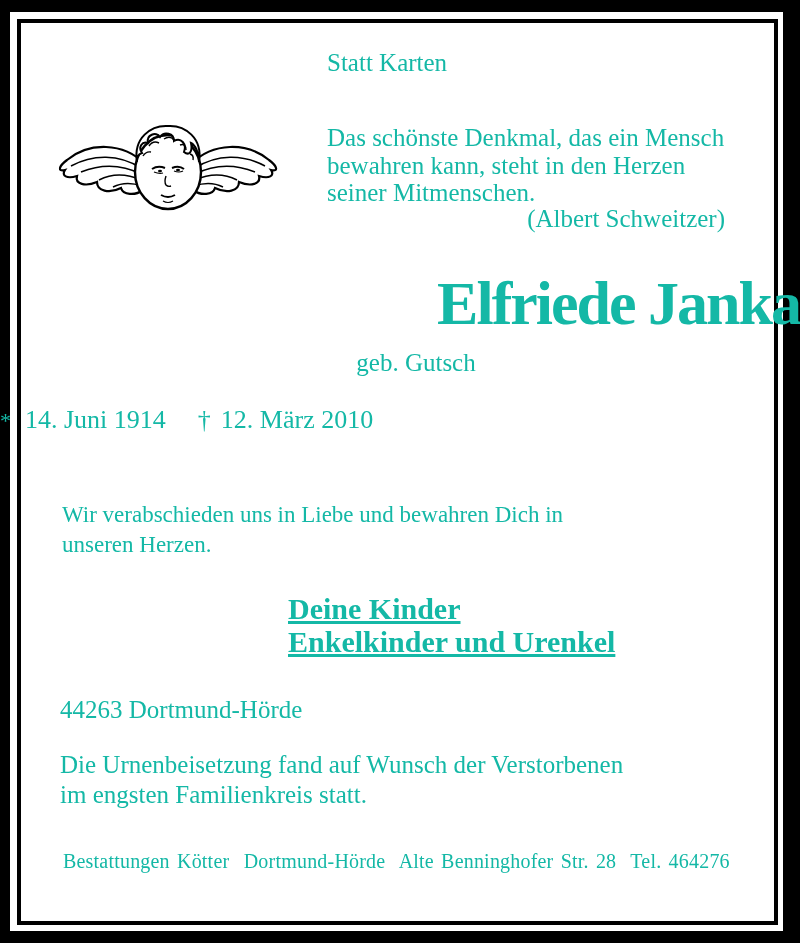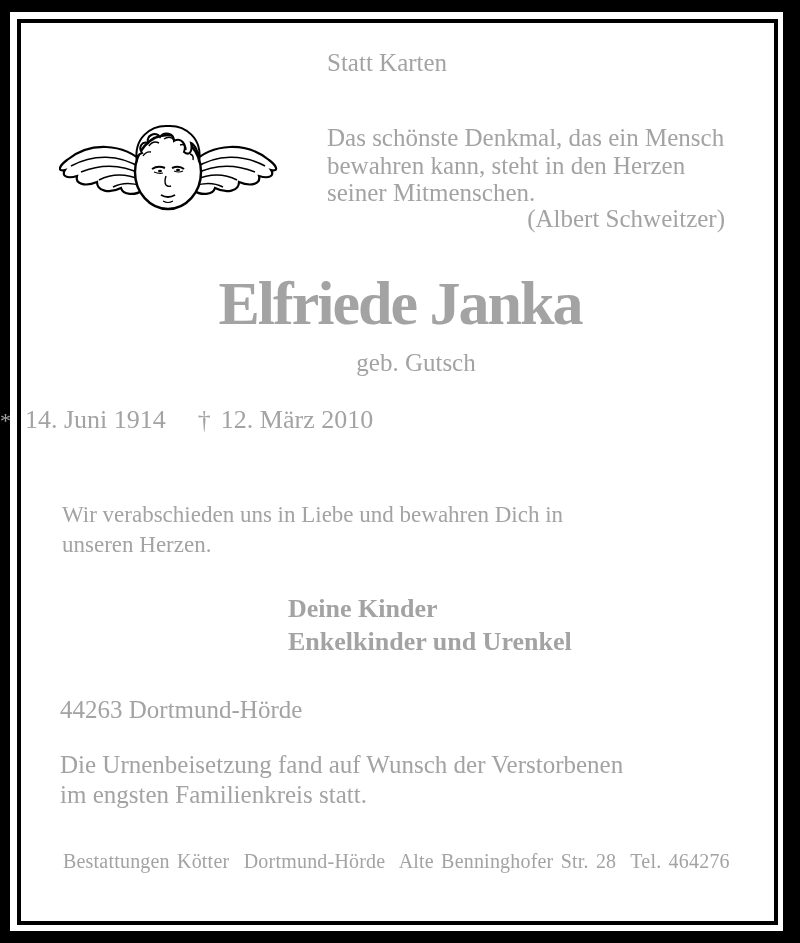--- a/index.html
+++ b/index.html
@@ -11,38 +11,38 @@
   }
   .frame-paper {
     position:absolute; left:10px; top:12px; width:773px; height:919px;
     background:#ffffff;
   }
   .frame-rule {
     position:absolute; left:7px; top:7px; width:761px; height:906px;
     border:4px solid #000000; box-sizing:border-box;
   }
   .content { position:absolute; inset:0; }
-  .txt { position:absolute; color:#a3a3a3; }
+  .txt { position:absolute; color:#14b8a6; }
   .pre { white-space:pre-line; }
   .header-statt { left:327px; top:50px; font-size:25px; line-height:25px; }
   .angel { position:absolute; left:53px; top:112px; }
   .quote { left:327px; top:124px; width:400px; font-size:25px; line-height:27.5px; }
   .quote-attr { text-align:right; padding-right:2px; margin-top:-2px; }
   .name {
-    left:0; top:272px; width:800px; text-align:center;
+    left:0; top:272px; width:800px; text-align:right;
     font-size:62px; line-height:62px; font-weight:bold; letter-spacing:-2px;
   }
   .maiden { left:0; top:350px; width:800px; text-align:center; font-size:25px; line-height:25px;padding-left:16px; }
   .dates { left:0; top:403px; width:800px; font-size:26px; line-height:34px; }
   .dates .sym-birth { font-size:22px; }
   .dates .gap-small { display:inline-block; width:14px; }
   .dates .gap-large { display:inline-block; width:32px; }
   .dates .gap-tiny { display:inline-block; width:10px; }
   .farewell { left:62px; top:500px; width:660px; font-size:23px; line-height:29.5px; }
-  .mourners { left:288px; top:592px; font-size:26px; line-height:33px; font-weight:bold; }
+  .mourners { left:288px; top:592px; font-size:30px; line-height:33px; font-weight:bold;text-decoration:underline; }
   .location { left:60px; top:696px; font-size:25px; line-height:27px;font-family:Liberation Serif, serif; }
   .burial { left:60px; top:750px; width:680px; font-size:25px; line-height:30px; }
   .footer {
     left:63px; top:850px; font-size:20px; line-height:23px;
     white-space:pre; word-spacing:2px; letter-spacing:0.2px;
   }
 </style>
 </head>
 <body>
 

